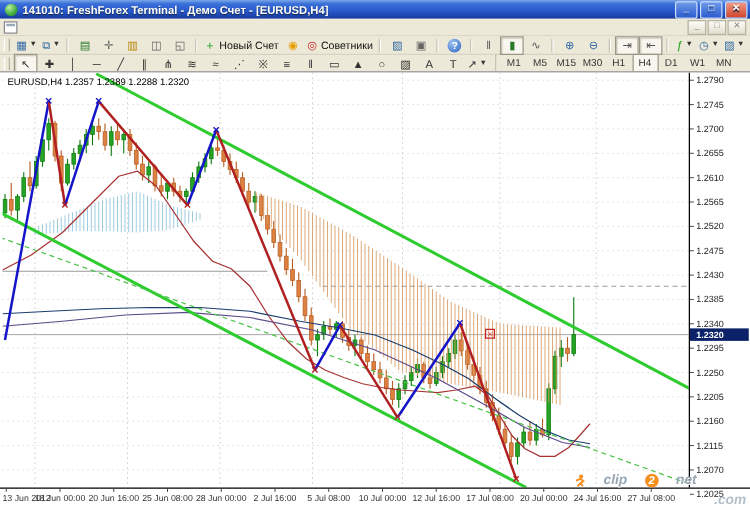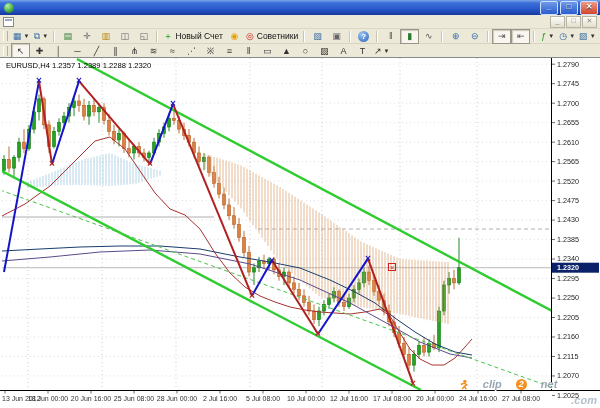--- a/index.html
+++ b/index.html
@@ -55,20 +55,21 @@
   .wm-man{width:11px;height:11px;}
   .wm-2{display:inline-block;width:11px;height:11px;border-radius:50%;background:#f78f1e;color:#fff;
     font-size:9px;line-height:11px;text-align:center;font-weight:bold;text-shadow:none;}
   .wm-com{color:#b3bfca;margin-top:32px;}
 </style>
 </head>
 <body>
 
 <div class="titlebar">
   <div class="app-icon"></div>
+  <div class="title">141010: FreshForex Terminal - Демо Счет - [EURUSD,H4]</div>
   <div class="winbtns">
       <div class="winbtn">_</div>
       <div class="winbtn">□</div>
       <div class="winbtn close">✕</div>
     </div>
 </div>
 
 <div class="menubar">
   <div class="mdi-icon"></div>
   <div class="mdi-btns">
@@ -225,20 +226,31 @@
       <div class="tbtn">
         <span style="color: rgb(51, 51, 51);">A</span>
       </div>
       <div class="tbtn">
         <span style="color: rgb(51, 51, 51);">T</span>
       </div>
       <div class="tbtn">
         <span style="color: rgb(51, 51, 51);">↗</span>
         <span class="dd">▼</span>
       </div>
+    </div>
+  <div class="tfgroup" id="tf-buttons">
+      <div class="tf">M1</div>
+      <div class="tf">M5</div>
+      <div class="tf">M15</div>
+      <div class="tf">M30</div>
+      <div class="tf">H1</div>
+      <div class="tf active">H4</div>
+      <div class="tf">D1</div>
+      <div class="tf">W1</div>
+      <div class="tf">MN</div>
     </div>
 </div>
 
 <div class="chartwrap">
   <svg id="chart-svg" width="600" height="351" viewBox="0 57 600 351">
       <rect x="0" y="57" width="600" height="351" fill="#ffffff"></rect>
       <clipPath id="plotclip">
         <rect x="2" y="57" width="549" height="332"></rect>
       </clipPath>
       <g clip-path="url(#plotclip)">

